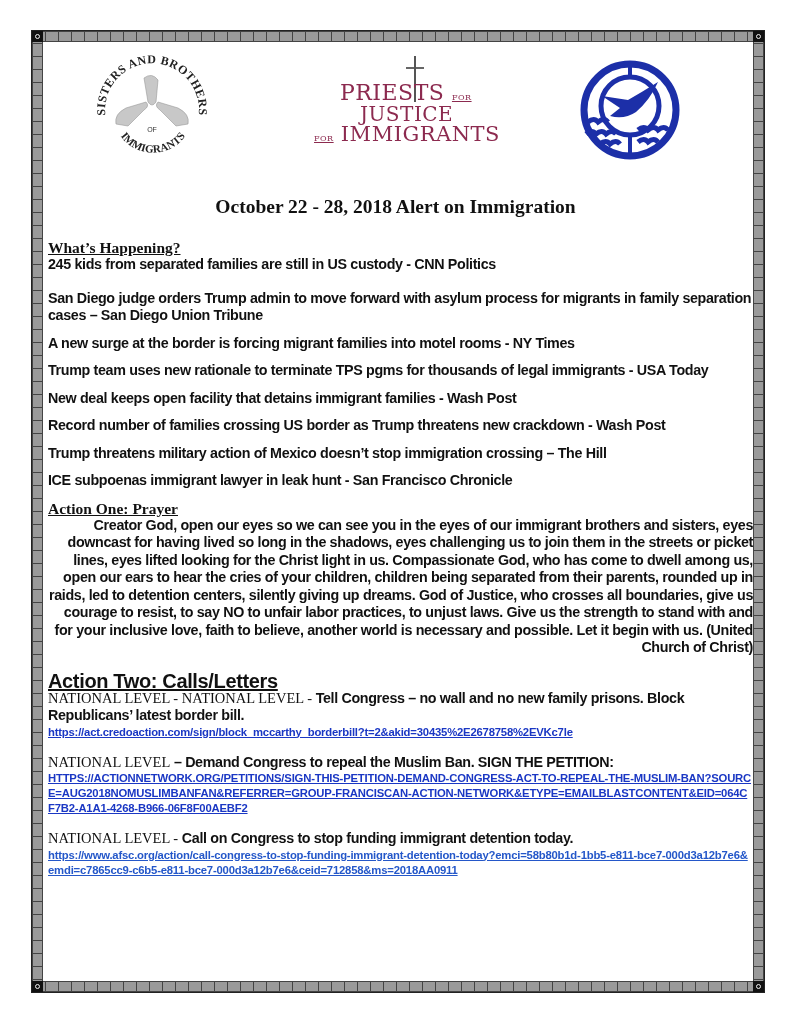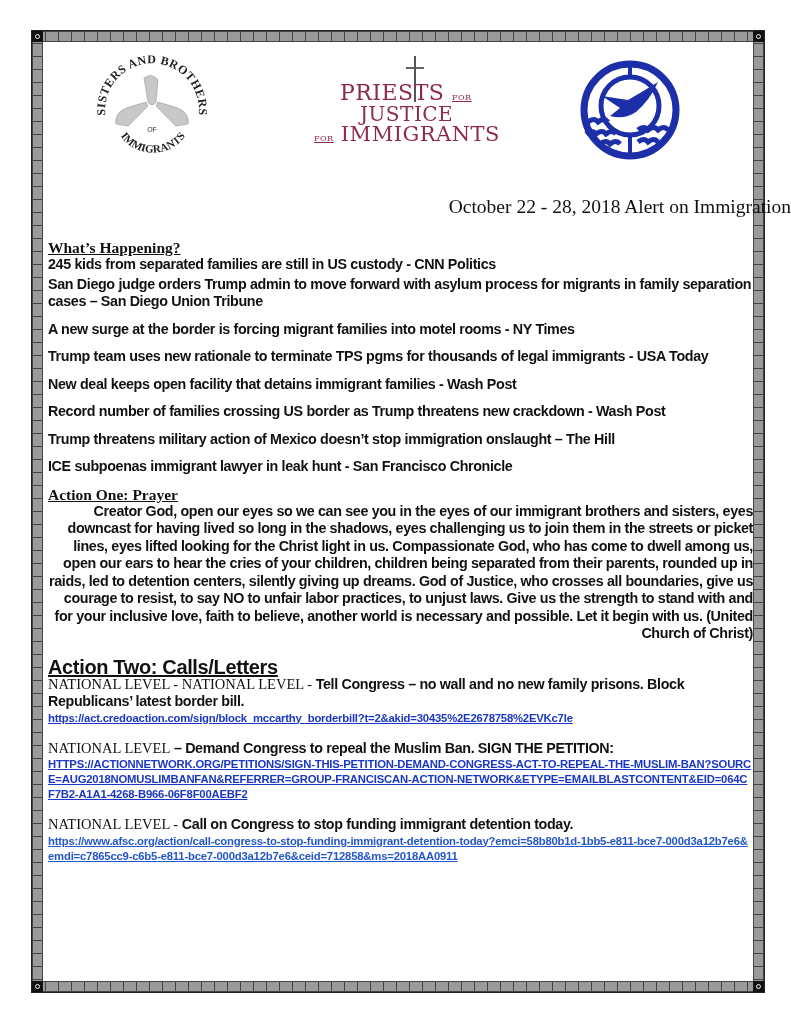--- a/index.html
+++ b/index.html
@@ -44,28 +44,28 @@
   
   .logo { position: absolute; }
   .logo-sisters { left: 92px; top: 50px; width: 120px; height: 112px; }
   .logo-priests { left: 318px; top: 50px; width: 140px; height: 100px; }
   .logo-bird { left: 580px; top: 60px; width: 100px; height: 100px; }
 
   .priests-line { position: absolute; font-family: "DejaVu Serif", "Liberation Serif", serif; color: #8c2a4f; white-space: nowrap; letter-spacing: 0.5px; }
   .priests-small { font-size: 8px; text-decoration: underline; color: #8c2a4f; }
 
   
-  .title { position: absolute; left: 0; width: 791px; top: 196px; text-align: right;
-    font-family: "Liberation Serif", serif; font-weight: normal; font-size: 19.5px; color: #111; }
+  .title { position: absolute; left: 0; width: 791px; top: 196px; text-align: center;
+    font-family: "Liberation Serif", serif; font-weight: bold; font-size: 19.5px; color: #111; }
   .content { position: absolute; left: 48px; top: 239px; width: 705px;
     font-family: "Liberation Sans", sans-serif; font-weight: bold; font-size: 14.3px; line-height: 17.5px; color: #111; letter-spacing: -0.35px; }
   .section-heading { font-family: "Liberation Serif", serif; font-weight: bold; font-size: 15.5px; text-decoration: underline; line-height: 17px; letter-spacing: 0; }
   .section-heading.sans { font-family: "Liberation Sans", sans-serif; font-size: 20px; letter-spacing: -0.35px; }
   .news { margin: 0 0 10px 0; }
-  .news.first { margin-bottom: 2px; }
+  .news.first { margin-bottom: 16px; }
   .prayer { margin: 0 0 16px 0; text-align: right; }
   .level { font-family: "Liberation Serif", serif; font-weight: normal; font-size: 14.5px; letter-spacing: 0; }
   .action { margin: 0 0 14px 0; }
   a.link { color: #1a37c4; text-decoration: underline; font-size: 11.3px; line-height: 15px; letter-spacing: -0.2px; display: block; word-break: break-all; }
   a.link.blue2 { color: #2457c9; }
 </style>
 </head>
 <body>
 
 <div class="frame">
@@ -133,21 +133,21 @@
 
 <div class="content">
 
   <div class="section-heading">What’s Happening?</div>
   <div class="news first">245 kids from separated families are still in US custody - CNN Politics</div>
   <div class="news">San Diego judge orders Trump admin to move forward with asylum process for migrants in family separation cases – San Diego Union Tribune</div>
   <div class="news">A new surge at the border is forcing migrant families into motel rooms - NY Times</div>
   <div class="news">Trump team uses new rationale to terminate TPS pgms for thousands of legal immigrants - USA Today</div>
   <div class="news">New deal keeps open facility that detains immigrant families - Wash Post</div>
   <div class="news">Record number of families crossing US border as Trump threatens new crackdown - Wash Post</div>
-  <div class="news">Trump threatens military action of Mexico doesn’t stop immigration onslaught – The Hill</div>
+  <div class="news">Trump threatens military action of Mexico doesn’t stop immigration crossing – The Hill</div>
   <div class="news">ICE subpoenas immigrant lawyer in leak hunt - San Francisco Chronicle</div>
 
   <div class="section-heading">Action One:  Prayer</div>
   <div class="prayer">Creator God, open our eyes so we can see you in the eyes of our immigrant brothers and sisters, eyes downcast for having lived so long in the shadows, eyes challenging us to join them in the streets or picket lines, eyes lifted looking for the Christ light in us. Compassionate God, who has come to dwell among us, open our ears to hear the cries of your children, children being separated from their parents, rounded up in raids, led to detention centers, silently giving up dreams. God of Justice, who crosses all boundaries, give us courage to resist, to say NO to unfair labor practices, to unjust laws. Give us the strength to stand with and for your inclusive love, faith to believe, another world is necessary and possible. Let it begin with us. (United Church of Christ)</div>
 
   <div class="section-heading sans">Action Two: Calls/Letters</div>
 
   <div class="action">
     <span class="level">NATIONAL LEVEL - NATIONAL LEVEL - </span><span> Tell Congress – no wall and no new family prisons. Block Republicans’ latest border bill.</span>
     <a class="link" href="#">https://act.credoaction.com/sign/block_mccarthy_borderbill?t=2&amp;akid=30435%2E2678758%2EVKc7le</a>

